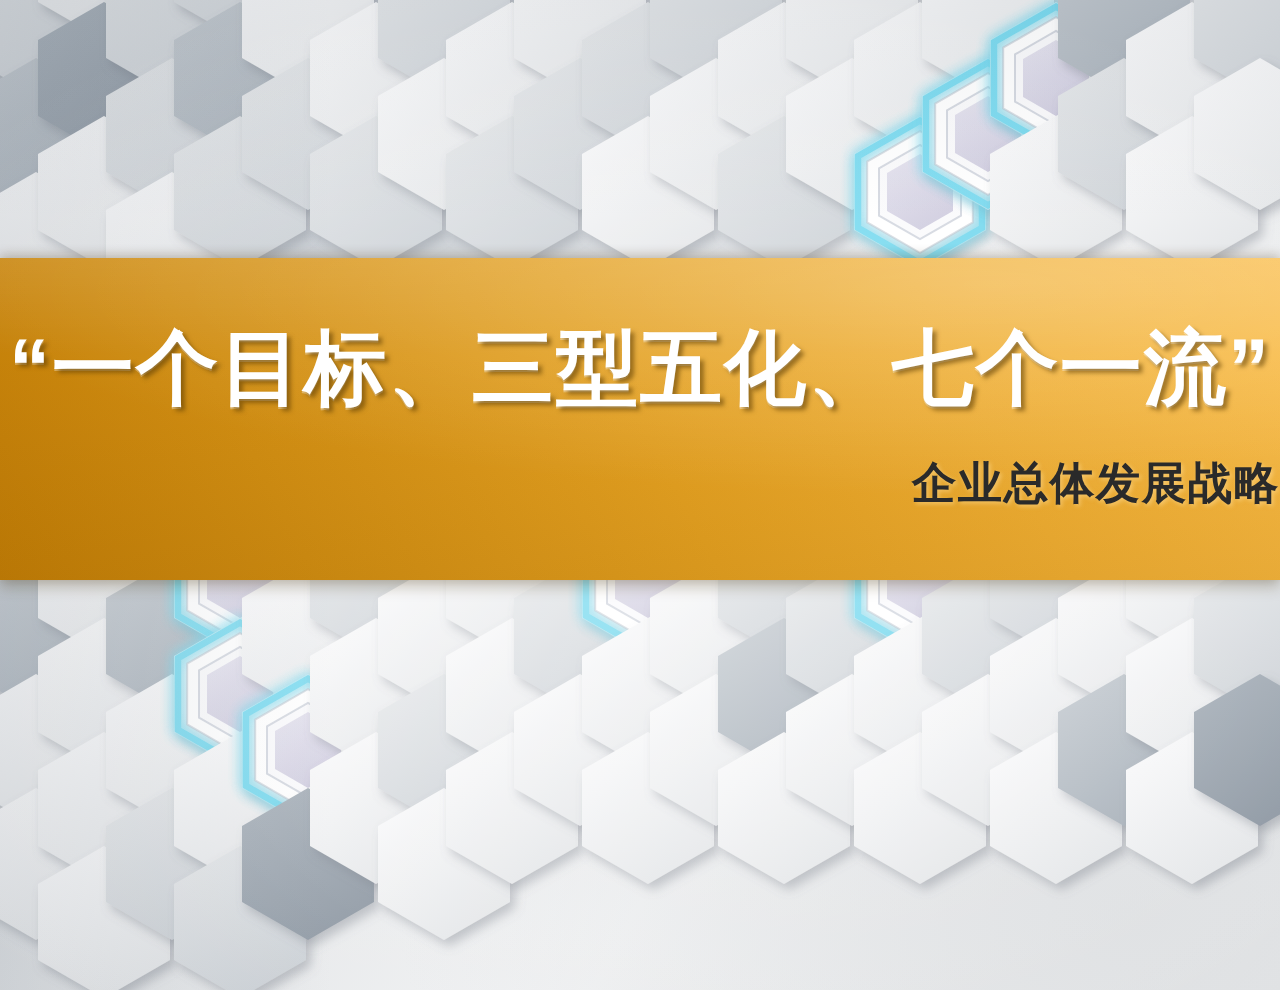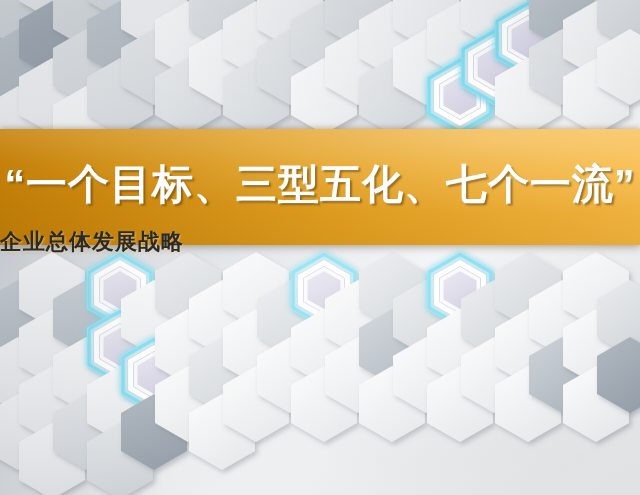--- a/index.html
+++ b/index.html
@@ -39,21 +39,21 @@
       linear-gradient(180deg, rgba(130,140,150,0.10) 0%, rgba(130,140,150,0) 22%);
     pointer-events: none;
   }
 
   
   #banner {
     position: absolute;
     left: 0;
     top: 129px;
     width: 640px;
-    height: 116px;
+    height: 161px;
     background: linear-gradient(62deg, #c07c06 0%, #d08d12 22%, #e3a021 50%, #efae33 74%, #f9bb46 100%);
     box-shadow: 0 3px 7px rgba(70,50,10,0.30), 0 -2px 5px rgba(70,50,10,0.18);
   }
   #banner-sheen {
     position: absolute;
     inset: 0;
     background:
       radial-gradient(150% 120% at 78% 8%, rgba(255,255,255,0.22) 0%, rgba(255,255,255,0) 55%),
       linear-gradient(180deg, rgba(255,255,255,0.10) 0%, rgba(255,255,255,0) 30%, rgba(120,75,0,0.10) 100%);
     pointer-events: none;
@@ -72,21 +72,21 @@
     white-space: nowrap;
     text-shadow:
       2px 2px 2px rgba(90,58,4,0.55),
       0 1px 0 rgba(255,255,255,0.35);
   }
   #banner-subtitle {
     position: absolute;
     left: 0;
     right: 0;
     top: 98px;
-    text-align: left;
+    text-align: right;
     color: #2a2a2a;
     font-size: 22px;
     font-weight: bold;
     letter-spacing: 1px;
     white-space: nowrap;
     text-shadow: 1px 1px 2px rgba(255,220,150,0.55);
   }
 </style>
 </head>
 <body>

